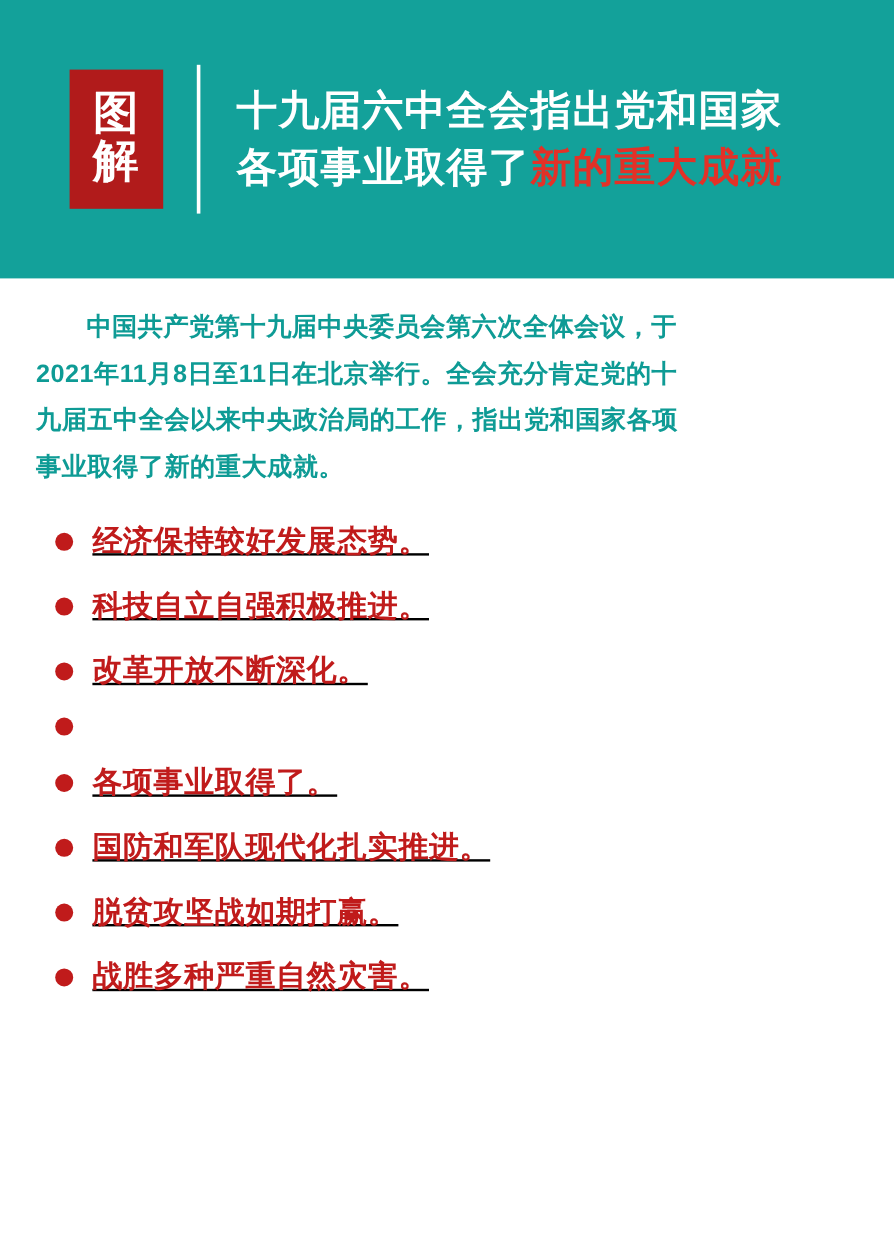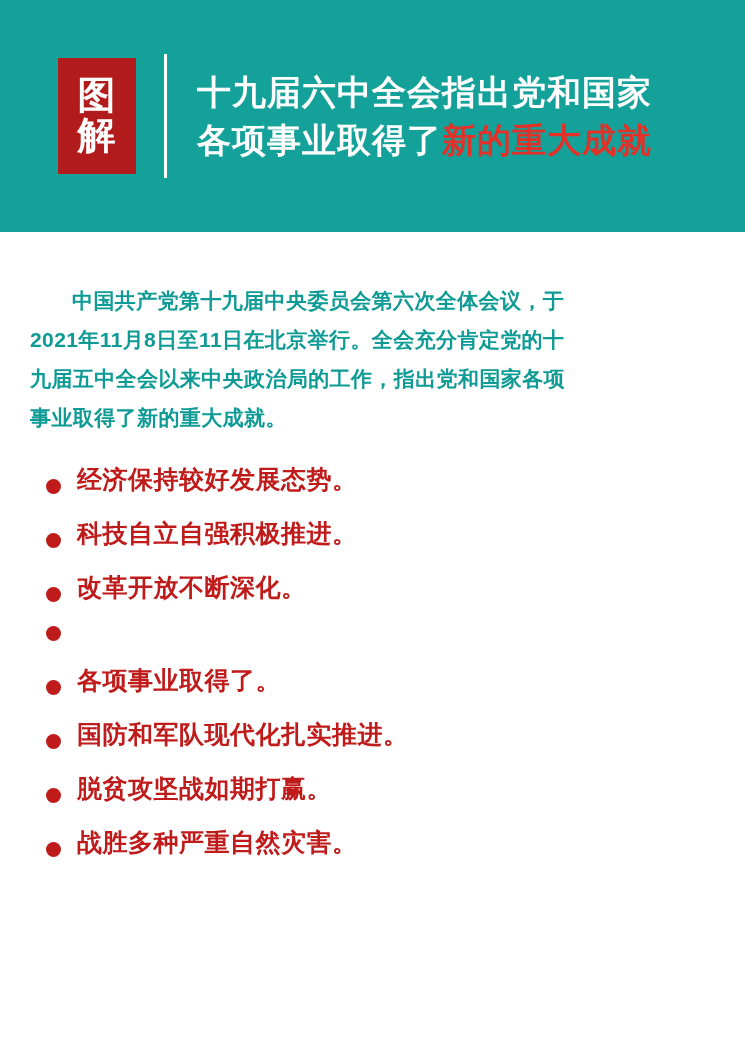--- a/index.html
+++ b/index.html
@@ -66,21 +66,21 @@
     letter-spacing: 1px;
     white-space: nowrap;
   }
   .title-line { display: block; }
   .title-accent { color: #e33127; text-align: right; }
 
   
   .body {
     position: absolute;
     left: 0;
-    top: 248px;
+    top: 220px;
     width: 613px;
     box-sizing: border-box;
     padding: 34px 30px 0 30px;
   }
   .intro {
     color: #0e9b95;
     font-size: 21px;
     font-weight: bold;
     line-height: 1.85;
     text-indent: 2em;
@@ -88,23 +88,24 @@
     margin: 0 0 18px 0;
   }
 
   .list {
     margin: 0;
     padding: 0;
     list-style: none;
   }
   .list-item {
     display: flex;
-    align-items: flex-end;
+    align-items: center;
     margin: 0 0 6px 0;
     padding: 9px 0 9px 16px;
+    text-decoration: underline;
   }
   .bullet {
     width: 15px;
     height: 15px;
     border-radius: 50%;
     background: #c01b1b;
     flex: 0 0 auto;
     margin-right: 16px;
   }
   .item-text {

